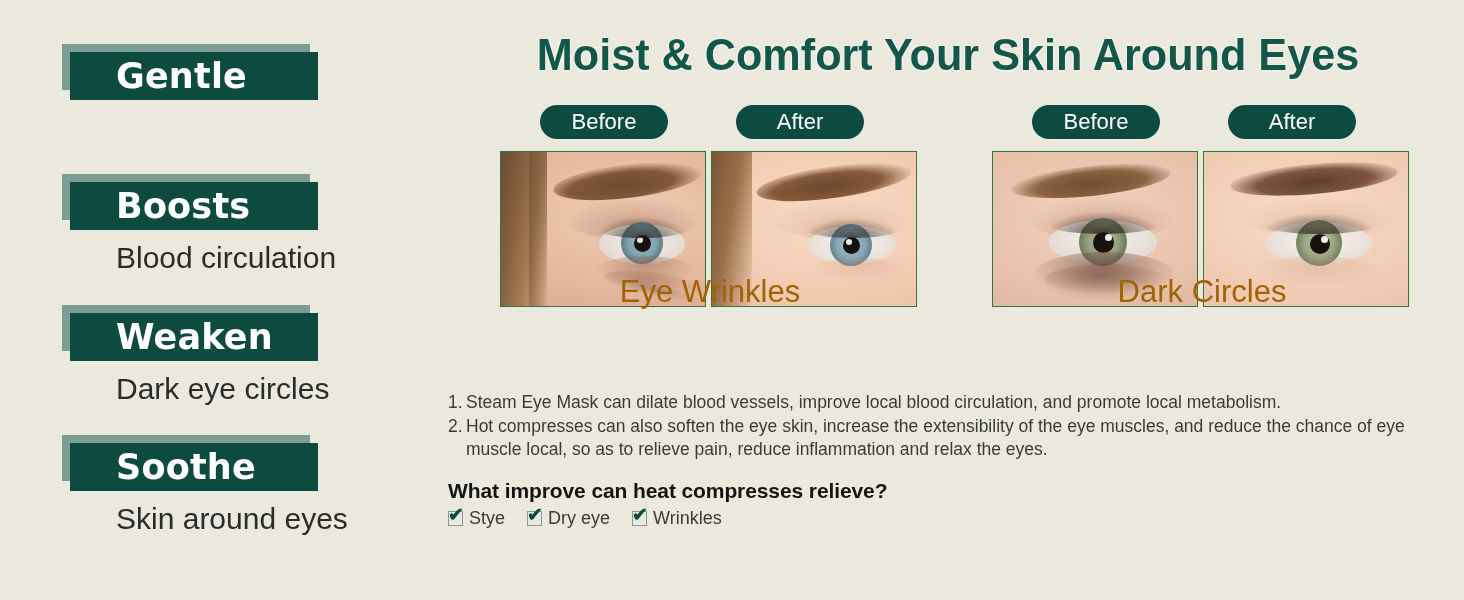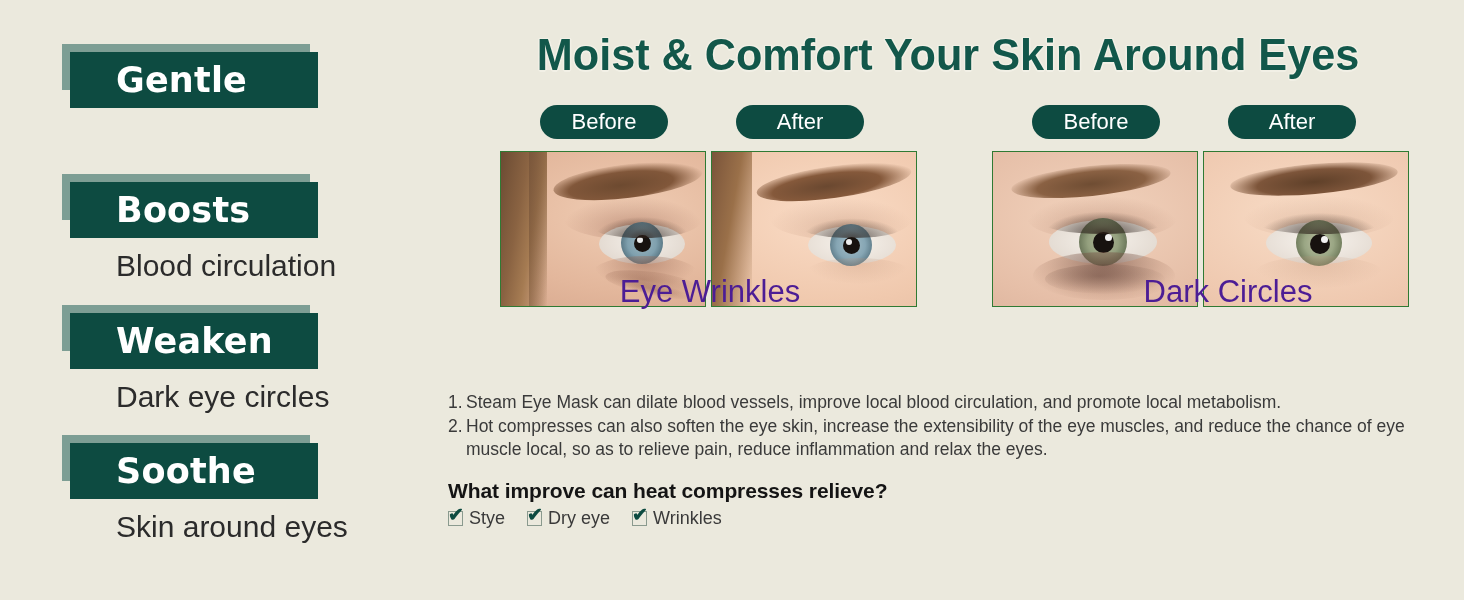--- a/index.html
+++ b/index.html
@@ -15,21 +15,21 @@
   .sidebar{position:absolute;left:0;top:0;width:430px;height:600px;}
   .feature{position:absolute;left:70px;}
   .badge-wrap{position:relative;display:block;}
   .badge-shadow{
     position:absolute;left:-8px;top:-8px;
     width:248px;height:46px;
     background:#7d9e94;
   }
   .badge{
     position:relative;
-    width:248px;height:56px;
+    width:248px;height:48px;
     background:#0d4b41;
     display:flex;align-items:center;
   }
   .badge-label{
     color:#ffffff;
     font-size:35px;
     font-weight:700;
     letter-spacing:.2px;
     margin-left:46px;
     line-height:1;
@@ -103,26 +103,26 @@
   .iris{position:absolute;border-radius:50%;}
   .pupil{position:absolute;border-radius:50%;background:#17120f;}
   .glint{position:absolute;border-radius:50%;background:#ffffff;}
   .lash{position:absolute;border-radius:50%;}
   .shadow-circle{position:absolute;border-radius:50%;}
   .hair{position:absolute;}
 
   .caption{
     position:absolute;top:276px;
     width:420px;text-align:center;
-    color:#4c1d95;
+    color:#a16207;
     font-size:31px;line-height:1;
     white-space:nowrap;
   }
   .caption.c1{left:70px;}
-  .caption.c2{left:562px;padding-left:26px;}
+  .caption.c2{left:562px;}
 
   
   .textblock{position:absolute;left:18px;top:378px;width:1000px;}
   .q-title{
     color:#141414;
     font-size:21px;
     font-weight:700;
     line-height:1;
     letter-spacing:-.1px;
   }

